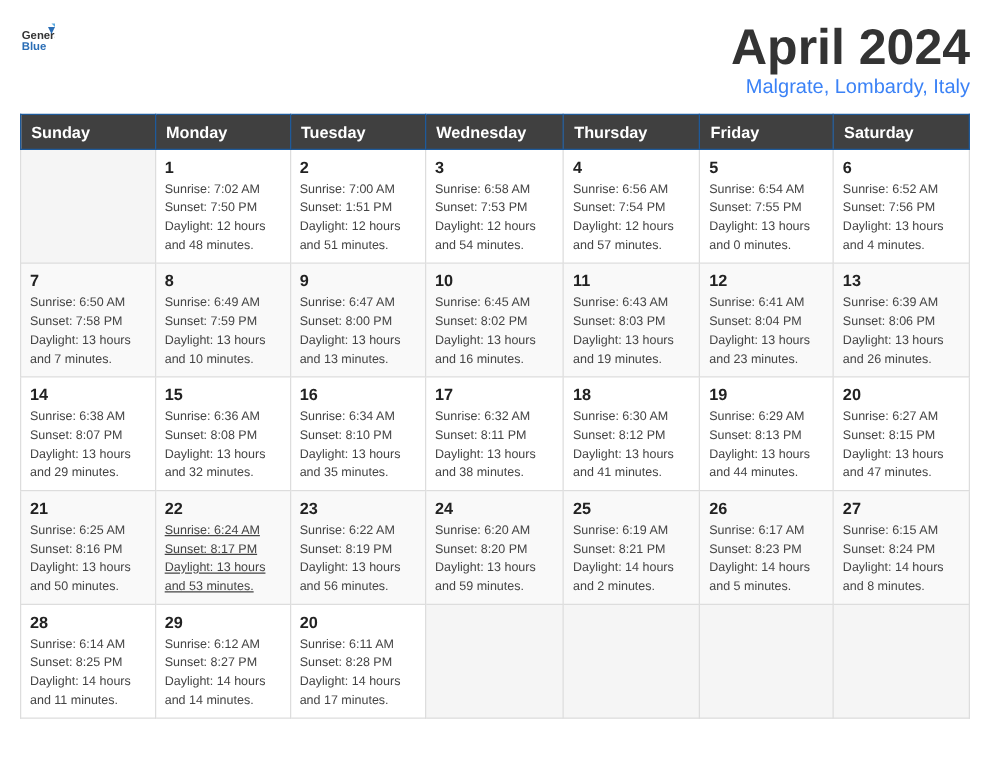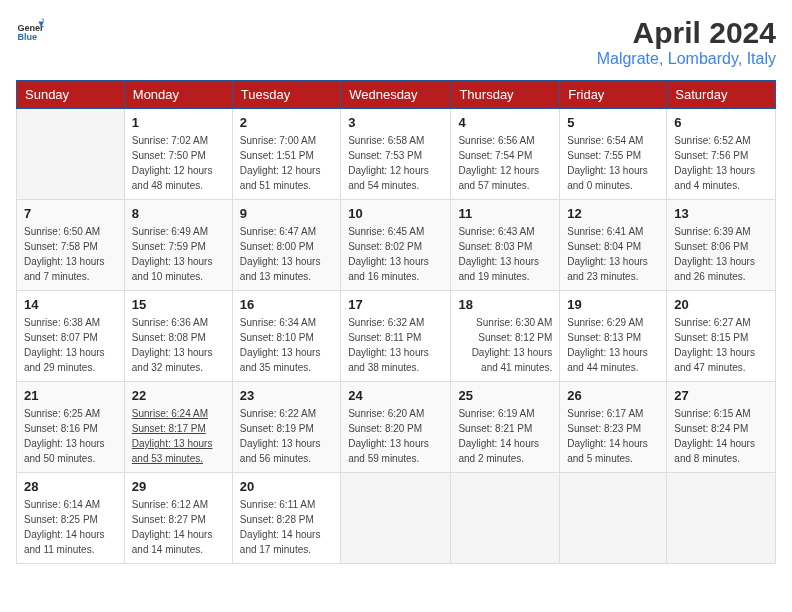--- a/index.html
+++ b/index.html
@@ -22,38 +22,38 @@
       gap: 4px;
     }
     .logo-icon {
       width: 28px;
       height: 28px;
     }
     .title-block {
       text-align: right;
     }
     .title-month {
-      font-size: 30px;
+      font-size: 40px;
       font-weight: bold;
       color: #333;
     }
     .title-location {
       font-size: 16px;
       color: #3b82f6;
     }
     .calendar {
       width: 100%;
       border-collapse: collapse;
       border: 1px solid #ccc;
     }
     .calendar th {
-      background: #b91c1c;
+      background: #404040;
       color: #fff;
       font-size: 13px;
-      font-weight: normal;
+      font-weight: bold;
       padding: 6px 8px;
       text-align: left;
       border: 1px solid #1e5a9a;
     }
     .calendar td {
       vertical-align: top;
       padding: 6px 7px;
       border: 1px solid #ddd;
       font-size: 10.5px;
       color: #333;
@@ -232,21 +232,21 @@
         </td>
         <td>
           <div class="day-num">17</div>
           <div class="day-info" style="white-space: pre-line;">Sunrise: 6:32 AM
 Sunset: 8:11 PM
 Daylight: 13 hours
 and 38 minutes.</div>
         </td>
         <td>
           <div class="day-num">18</div>
-          <div class="day-info" style="white-space: pre-line; text-align: right;">Sunrise: 6:30 AM
+          <div class="day-info" style="white-space: pre-line;">Sunrise: 6:30 AM
 Sunset: 8:12 PM
 Daylight: 13 hours
 and 41 minutes.</div>
         </td>
         <td>
           <div class="day-num">19</div>
           <div class="day-info" style="white-space: pre-line;">Sunrise: 6:29 AM
 Sunset: 8:13 PM
 Daylight: 13 hours
 and 44 minutes.</div>

